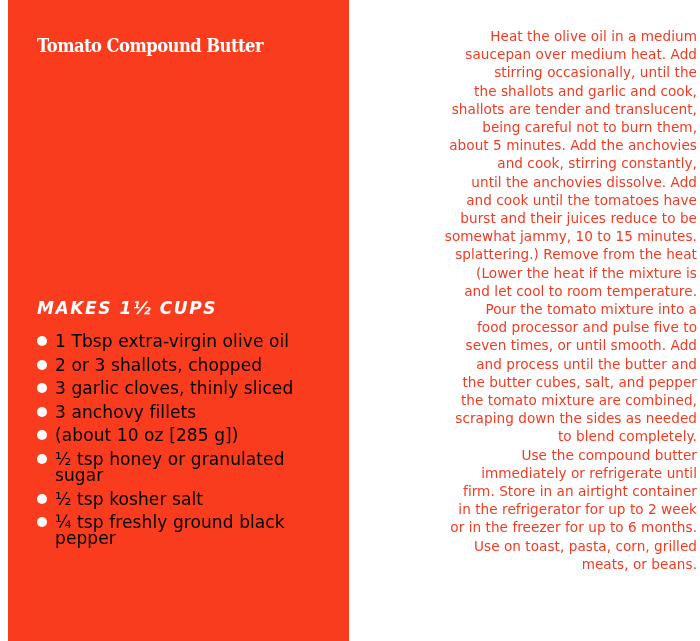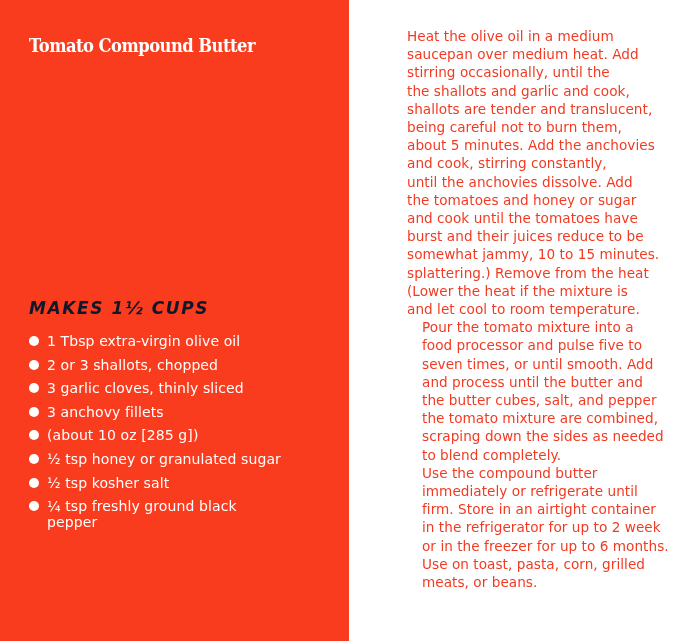--- a/index.html
+++ b/index.html
@@ -1,20 +1,20 @@
 <!DOCTYPE html>
 <html><head>
   <meta charset="utf-8">
   <style>
     * { margin: 0; padding: 0; box-sizing: border-box; }
     html, body { width: 700px; height: 641px; overflow: hidden; background: #ffffff; }
     body { position: relative; font-family: "DejaVu Sans", sans-serif; }
 
     .left-panel {
-      position: absolute; left: 0; top: 0; width: 389px; height: 641px;
+      position: absolute; left: 8px; top: 0; width: 389px; height: 641px;
       background: #fa3c1e;
       color: #ffffff;
     }
     .recipe-title {
       position: absolute; left: 29px; top: 34px;
       font-family: "DejaVu Serif", serif;
       font-weight: bold;
       font-size: 19px;
       letter-spacing: -0.6px;
       transform: scaleX(0.86);
@@ -22,46 +22,47 @@
       white-space: nowrap;
       color: #ffffff;
     }
     .yield {
       position: absolute; left: 29px; top: 298px;
       font-family: "DejaVu Sans", sans-serif;
       font-weight: bold;
       font-size: 17px;
       letter-spacing: 1.6px;
       font-style: italic;
-      color: #0f172a;
+      color: #ffffff;
       white-space: nowrap;
     }
     .ingredients {
       position: absolute; left: 29px; top: 333px;
       width: 300px;
       list-style: none;
     }
     .ingredients li {
       position: relative;
       padding-left: 18px;
-      font-size: 14px;
+      font-size: 17px;
       line-height: 16px;
       margin-bottom: 7.6px;
-      color: #ffffff;
+      color: #000000;
       letter-spacing: 0.1px;
     }
     .ingredients li .bullet {
       position: absolute; left: 0; top: 3px;
       width: 10px; height: 10px; border-radius: 50%;
       background: #ffffff;
     }
 
     .right-panel {
       position: absolute; left: 349px; top: 0; width: 351px; height: 641px;
       background: #ffffff;
+      text-align: right;
     }
     .method {
       position: absolute; left: 58px; top: 27px;
       width: 290px;
       color: #f23a22;
       font-size: 13.6px;
       line-height: 18.2px;
       letter-spacing: 0.05px;
     }
     .method p { margin: 0; }
@@ -117,21 +118,20 @@
     <p id="mp0">
         <span class="line">Heat the olive oil in a medium</span>
         <span class="line">saucepan over medium heat. Add</span>
         <span class="line">stirring occasionally, until the</span>
         <span class="line">the shallots and garlic and cook,</span>
         <span class="line">shallots are tender and translucent,</span>
         <span class="line">being careful not to burn them,</span>
         <span class="line">about 5 minutes. Add the anchovies</span>
         <span class="line">and cook, stirring constantly,</span>
         <span class="line">until the anchovies dissolve. Add</span>
-        <span class="line">the tomatoes and honey or sugar</span>
         <span class="line">and cook until the tomatoes have</span>
         <span class="line">burst and their juices reduce to be</span>
         <span class="line">somewhat jammy, 10 to 15 minutes.</span>
         <span class="line">splattering.) Remove from the heat</span>
         <span class="line">(Lower the heat if the mixture is</span>
         <span class="line">and let cool to room temperature.</span>
       </p>
     <p class="indent" id="mp1">
         <span class="line" style="text-indent: 15px;">Pour the tomato mixture into a</span>
         <span class="line">food processor and pulse five to</span>

